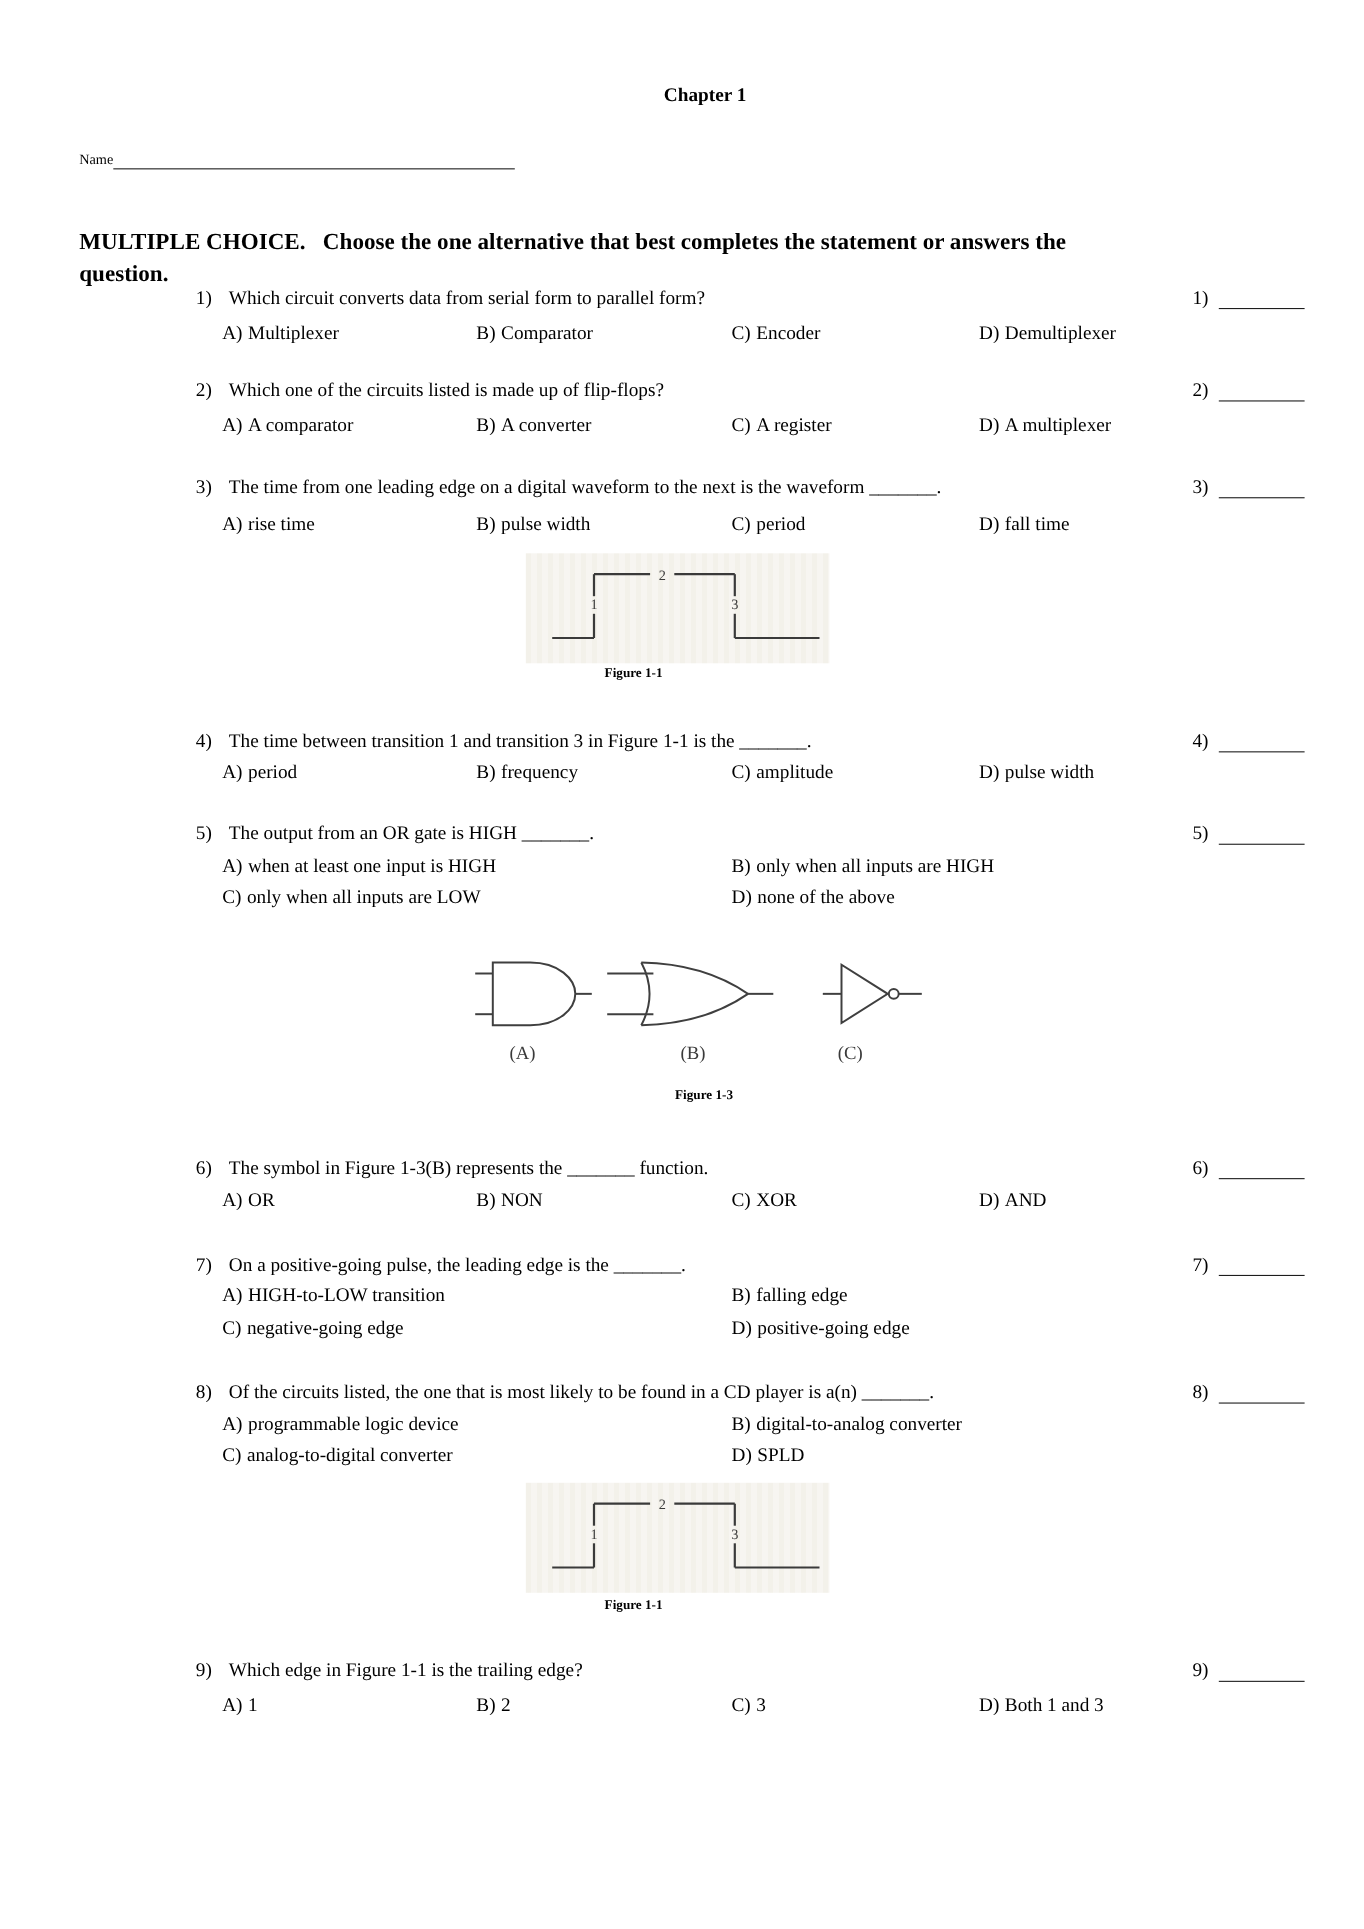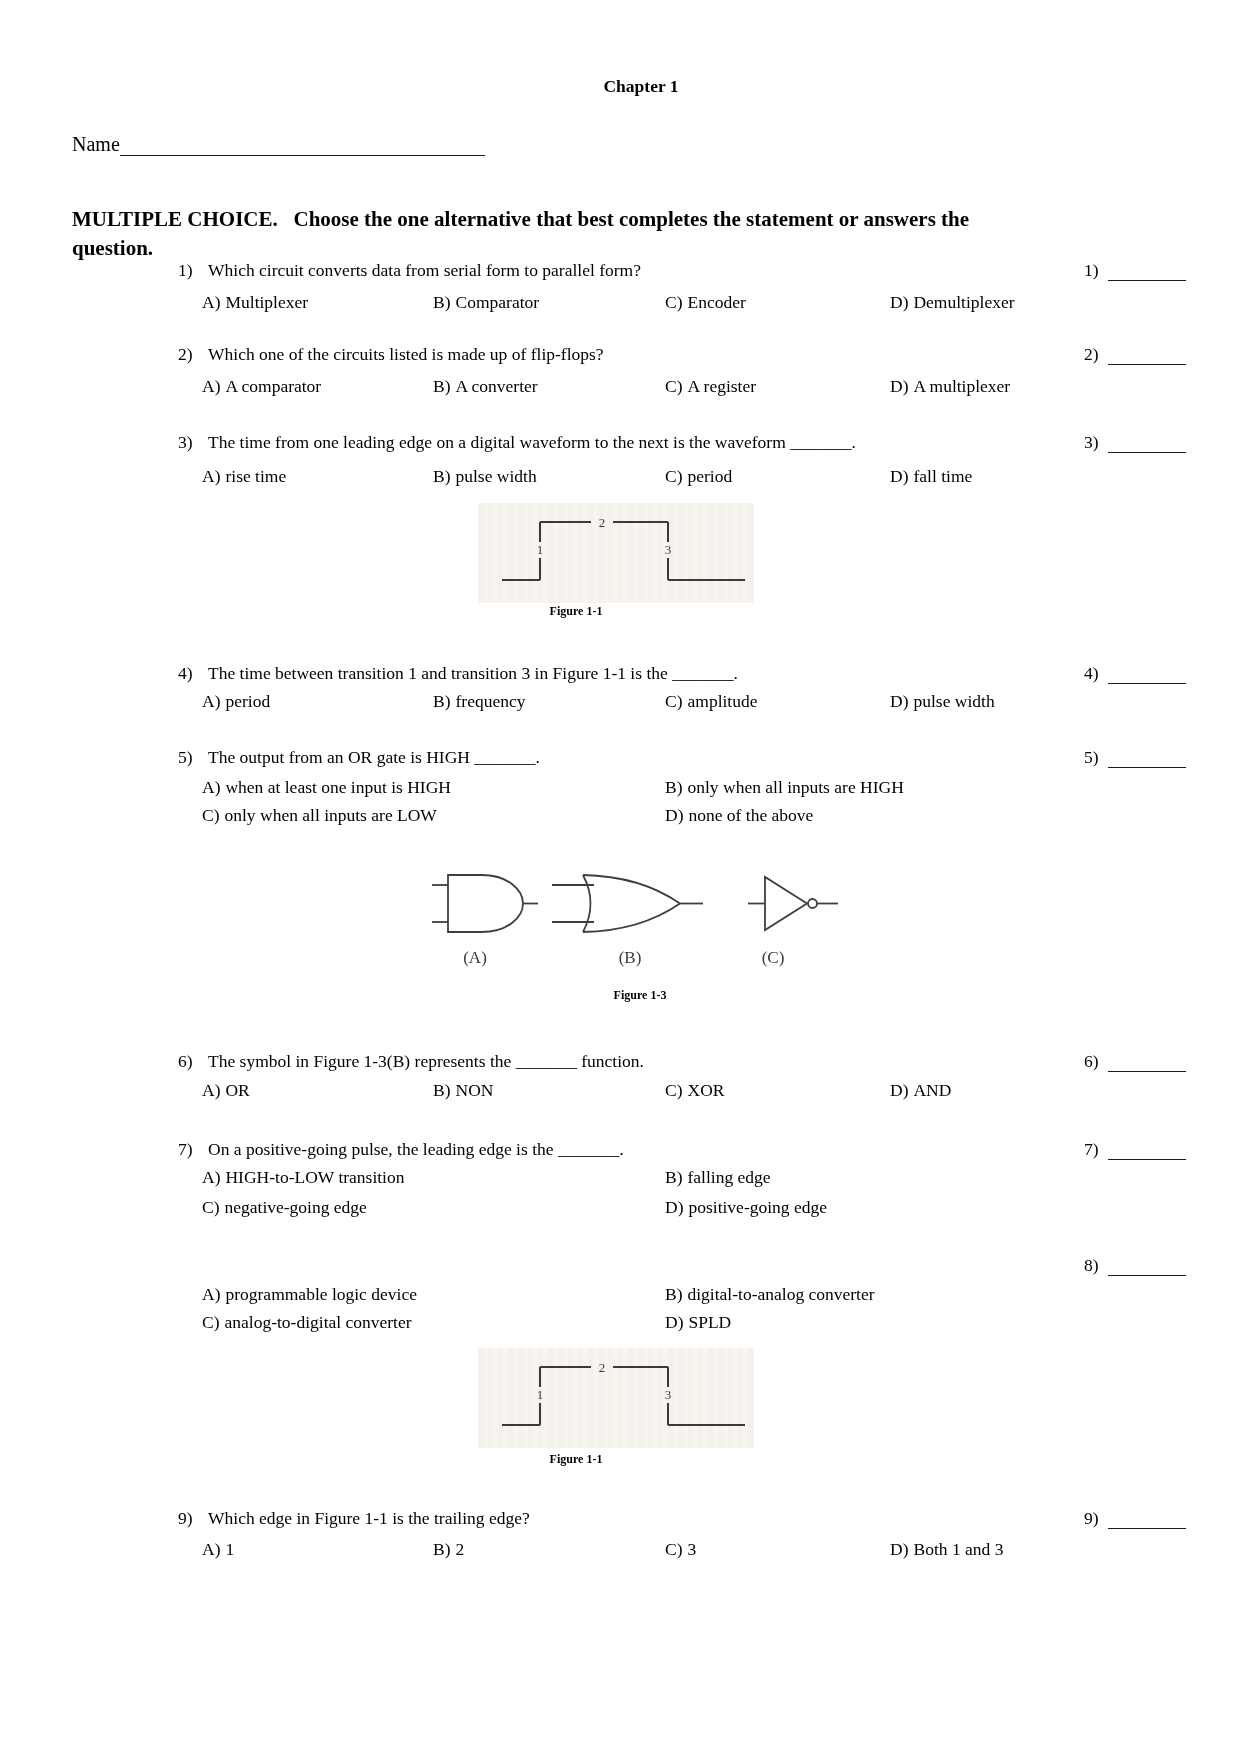--- a/index.html
+++ b/index.html
@@ -2,21 +2,21 @@
 <html><head>
 <meta charset="utf-8">
 <style>
   html,body{margin:0;padding:0;background:#e8e8e8;}
   .page{
     position:relative;width:1240px;height:1754px;background:#ffffff;
     font-family:"Liberation Serif","DejaVu Serif",serif;color:#000000;
     margin:0 auto;overflow:hidden;
   }
   .title{position:absolute;left:556px;width:170px;top:76px;font-size:17.5px;font-weight:bold;text-align:center;}
-  .nameline{position:absolute;left:72px;top:133px;font-size:20px;}
+  .nameline{position:absolute;left:72px;top:133px;font-size:13px;}
   .nameblank{display:inline-block;width:365px;border-bottom:1.8px solid #1d1d1d;height:20px;vertical-align:-5px;}
   .mc{position:absolute;left:72px;top:205px;width:1100px;font-size:21px;font-weight:bold;line-height:29px;}
   .mc .ln{white-space:pre;}
   .qline{position:absolute;left:178px;font-size:17.5px;white-space:nowrap;}
   .qnum{display:inline-block;min-width:30px;}
   .opt{position:absolute;font-size:17.5px;white-space:nowrap;}
   .olabel{margin-right:5px;}
   .ans{position:absolute;left:1084px;font-size:17.5px;white-space:nowrap;}
   .ablank{display:inline-block;width:78px;border-bottom:1.8px solid #1d1d1d;height:20px;margin-left:9px;vertical-align:-5px;}
   .caption{position:absolute;width:160px;text-align:center;font-size:12px;font-weight:bold;}
@@ -143,20 +143,23 @@
 
   <div class="qline" style="top:1139px">
     <span class="qnum">7)</span><span>On a positive-going pulse, the leading edge is the _______.</span>
   </div>
   <div class="opt" style="top:1167px;left:202px"><span class="olabel">A)</span><span>HIGH-to-LOW transition</span></div>
   <div class="opt" style="top:1167px;left:665px"><span class="olabel">B)</span><span>falling edge</span></div>
   <div class="opt" style="top:1197px;left:202px"><span class="olabel">C)</span><span>negative-going edge</span></div>
   <div class="opt" style="top:1197px;left:665px"><span class="olabel">D)</span><span>positive-going edge</span></div>
   <div class="ans" style="top:1139px"><span>7)</span><span class="ablank"></span></div>
 
+  <div class="qline" style="top:1255px">
+    <span class="qnum">8)</span><span>Of the circuits listed, the one that is most likely to be found in a CD player is a(n) _______.</span>
+  </div>
   <div class="opt" style="top:1284px;left:202px"><span class="olabel">A)</span><span>programmable logic device</span></div>
   <div class="opt" style="top:1284px;left:665px"><span class="olabel">B)</span><span>digital-to-analog converter</span></div>
   <div class="opt" style="top:1312px;left:202px"><span class="olabel">C)</span><span>analog-to-digital converter</span></div>
   <div class="opt" style="top:1312px;left:665px"><span class="olabel">D)</span><span>SPLD</span></div>
   <div class="ans" style="top:1255px"><span>8)</span><span class="ablank"></span></div>
 
   <div class="scanbg" style="top:1348px"></div>
   <svg style="left:450px;top:1343px" width="320" height="112" viewBox="0 0 320 112">
     <path class="figline" d="M52 82 H90"></path>
     <path class="figline" d="M90 82 V60"></path>

